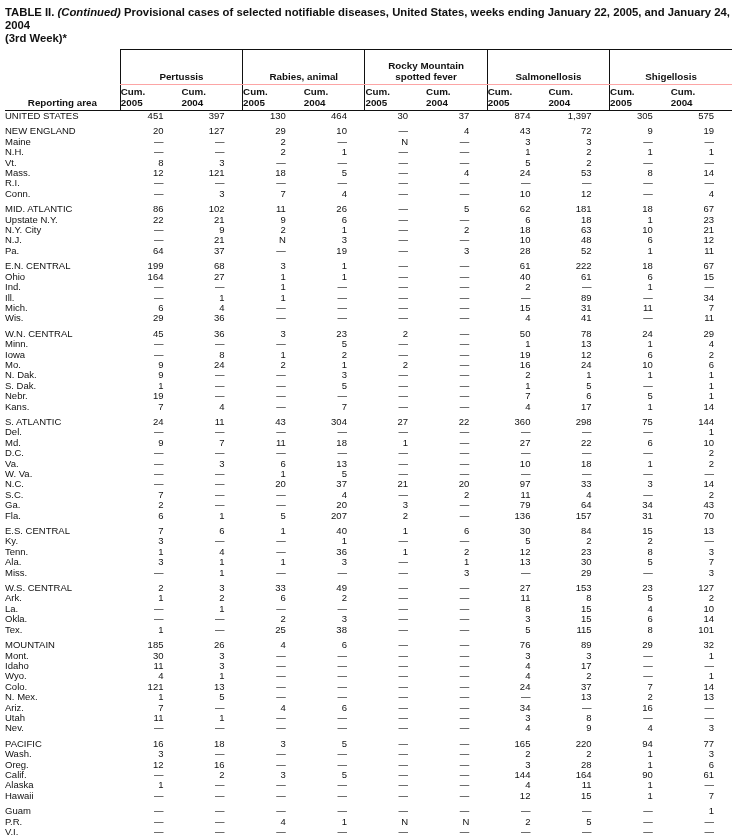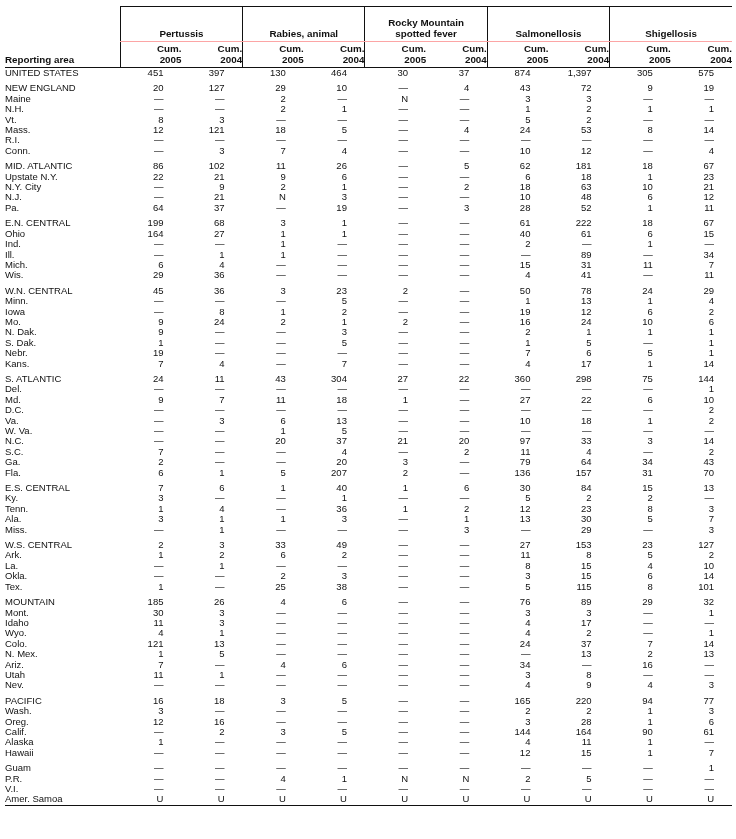--- a/index.html
+++ b/index.html
@@ -4,38 +4,42 @@
 <style>
   html,body{margin:0;padding:0;background:#fff;color:#111;
     font-family:"Liberation Sans","DejaVu Sans",sans-serif;}
   .page{width:736px;height:839px;box-sizing:border-box;padding:6px 4px 0 5px;overflow:hidden;}
   .title{font-size:11.3px;font-weight:bold;line-height:13px;letter-spacing:0;margin-bottom:4px;width:726px;}
   .title .cont{font-style:italic;}
   table{border-collapse:collapse;table-layout:fixed;width:727px;border-bottom:1.4px solid #111;}
   col.c-area{width:115px;}
   col.c-num{width:61px;}
   th{font-weight:bold;font-size:9.8px;padding:0;}
-  .area-th{text-align:left;vertical-align:bottom;border-bottom:1.5px solid #111;
+  .area-th{text-align:center;vertical-align:bottom;border-bottom:1.5px solid #111;
     padding-bottom:2px;font-size:9.8px;}
   .grp-th{vertical-align:bottom;text-align:center;border-top:1px solid #111;
     border-left:1px solid #111;border-bottom:1px solid #fca5a5;white-space:pre-line;
     line-height:11px;padding:3px 0 2px 0;height:29px;}
-  .sub-th{text-align:right;white-space:pre-line;line-height:10.5px;
+  .sub-th{text-align:left;white-space:pre-line;line-height:10.5px;
     border-bottom:1.5px solid #111;padding:2px 0 2px 0;}
   .sub-th.grp-start{border-left:1px solid #111;}
   td{font-size:9.5px;line-height:10.4px;padding:0;vertical-align:bottom;}
   td.area{text-align:left;white-space:nowrap;}
   td.num{text-align:right;padding-right:18px;font-variant-numeric:tabular-nums;}
   tbody.gap tr:first-child td{padding-top:5px;}
 </style>
 </head>
 <body>
 
 <div class="page">
 
+  <div class="title">
+    <span>TABLE II.</span><span class="cont"> (Continued) </span><span>Provisional cases of selected notifiable diseases, United States, weeks ending January 22, 2005, and January 24, 2004</span><br>
+    <span>(3rd Week)*</span>
+  </div>
 
   <table id="disease-table">
     <colgroup>
       <col class="c-area">
       <col class="c-num">
         <col class="c-num">
         <col class="c-num">
         <col class="c-num">
         <col class="c-num">
       <col class="c-num">

